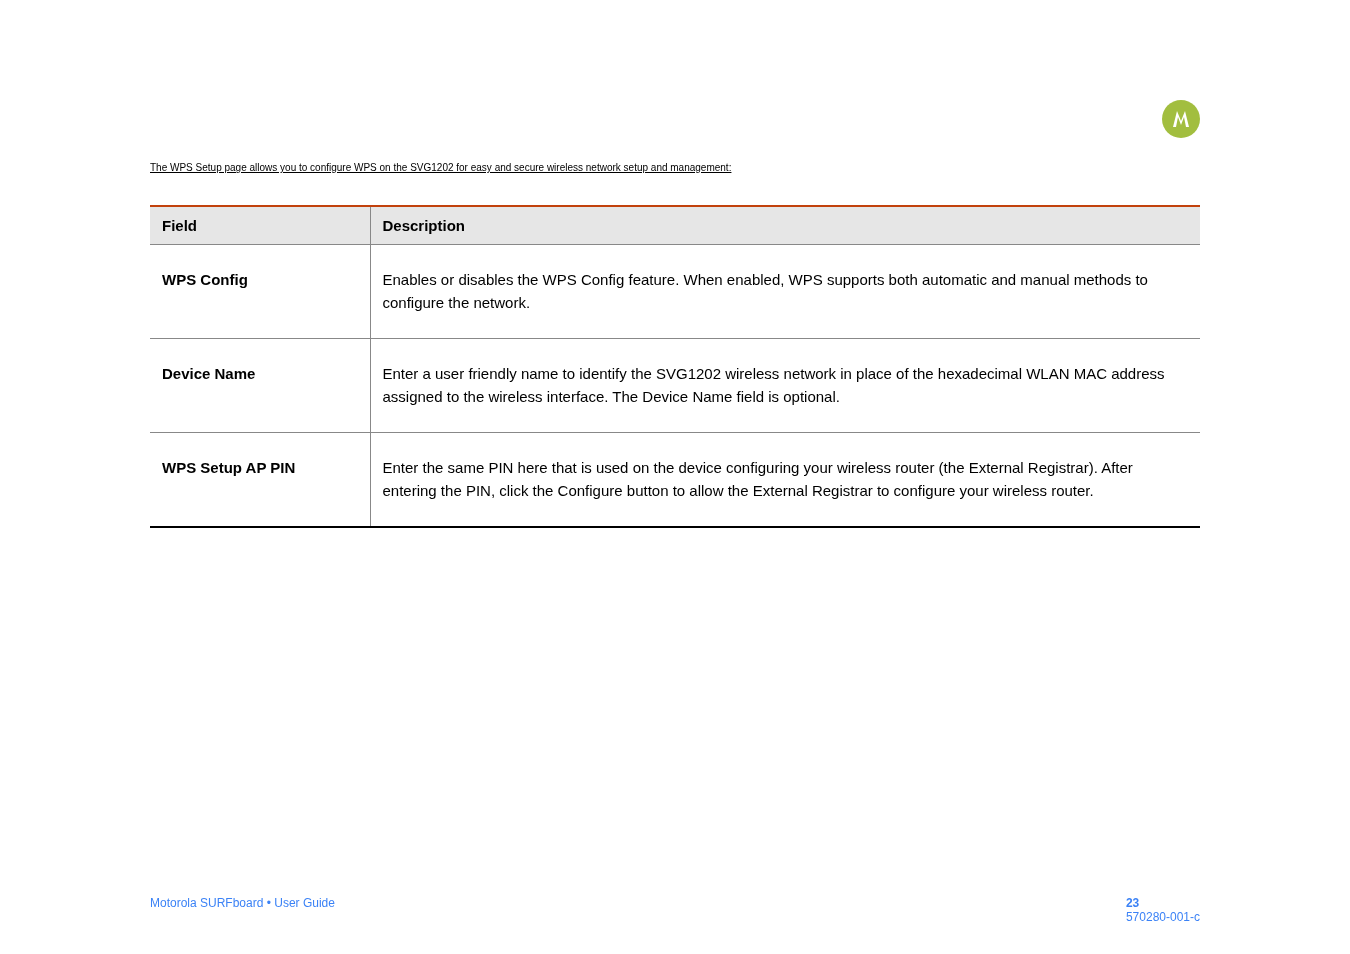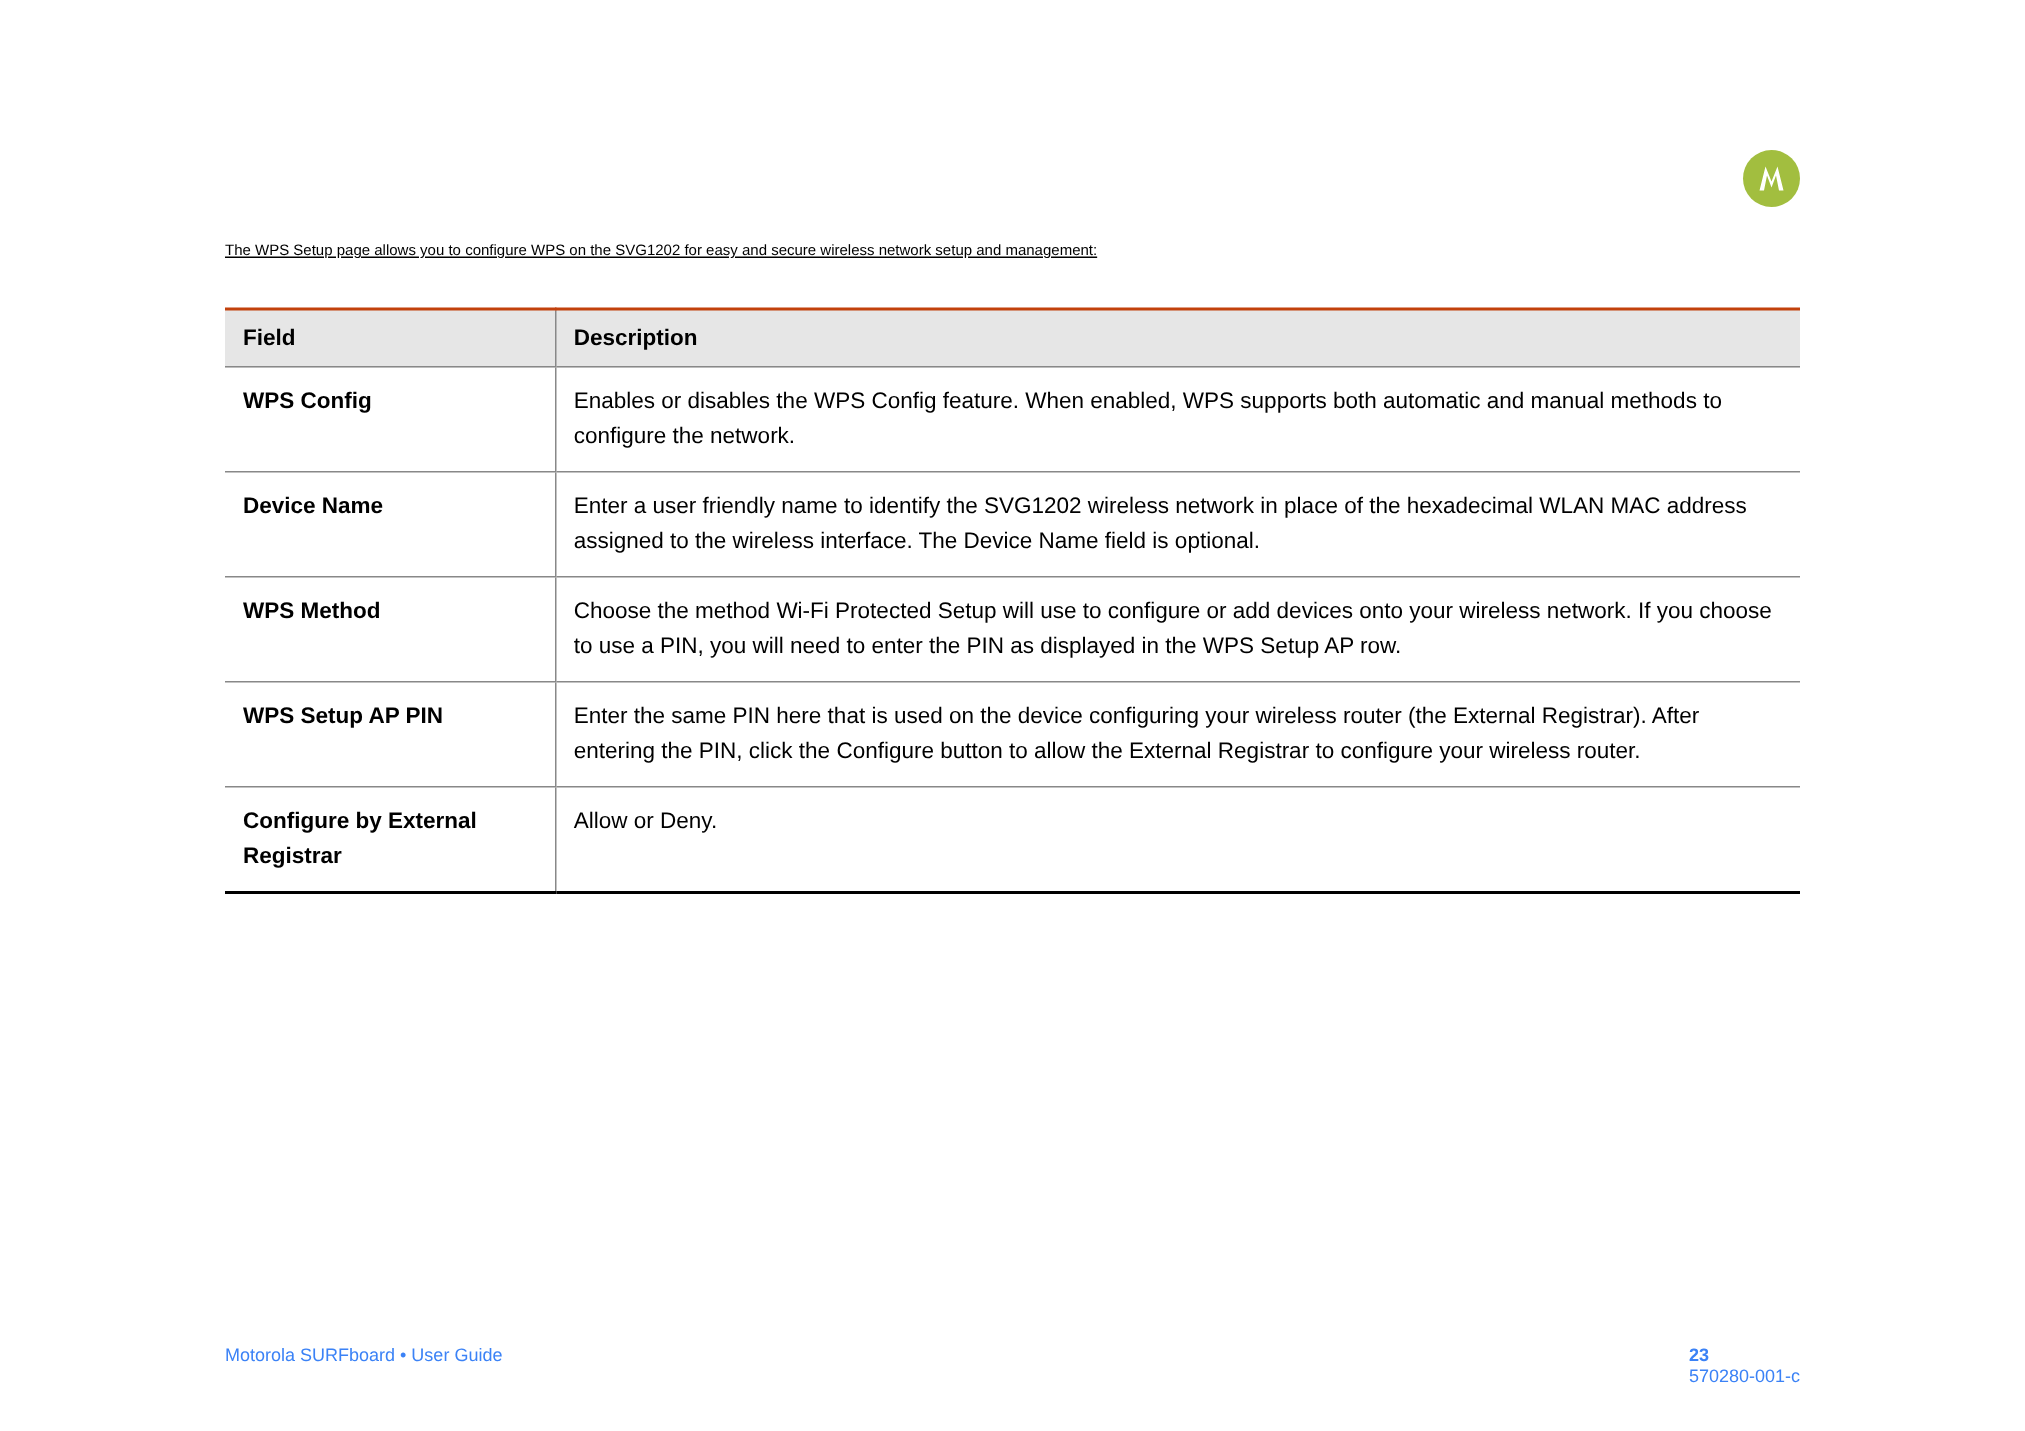--- a/index.html
+++ b/index.html
@@ -55,21 +55,21 @@
     text-align: left;
     font-weight: bold;
     padding: 10px 12px;
     border-bottom: 1px solid #888;
     border-left: 1px solid #888;
   }
   th:first-child {
     border-left: none;
   }
   tbody td {
-    padding: 12px 12px;
+    padding: 24px 12px;
     vertical-align: top;
     border-bottom: 1px solid #888;
     border-left: 1px solid #888;
     line-height: 1.5;
   }
   tbody td:first-child {
     border-left: none;
     font-weight: bold;
     width: 220px;
   }
@@ -109,30 +109,22 @@
     <tbody>
       <tr>
         <td>WPS Config</td>
         <td>Enables or disables the WPS Config feature. When enabled, WPS supports both automatic and manual methods to configure the network.</td>
       </tr>
       <tr>
         <td>Device Name</td>
         <td>Enter a user friendly name to identify the SVG1202 wireless network in place of the hexadecimal WLAN MAC address assigned to the wireless interface. The Device Name field is optional.</td>
       </tr>
       <tr>
-        <td>WPS Method</td>
-        <td>Choose the method Wi-Fi Protected Setup will use to configure or add devices onto your wireless network. If you choose to use a PIN, you will need to enter the PIN as displayed in the WPS Setup AP row.</td>
-      </tr>
-      <tr>
         <td>WPS Setup AP PIN</td>
         <td>Enter the same PIN here that is used on the device configuring your wireless router (the External Registrar). After entering the PIN, click the Configure button to allow the External Registrar to configure your wireless router.</td>
-      </tr>
-      <tr>
-        <td>Configure by External Registrar</td>
-        <td>Allow or Deny.</td>
       </tr>
     </tbody>
   </table>
 </div>
 
 <div class="footer">
   <span>Motorola SURFboard • User Guide</span>
   <span>
     <strong>23</strong>
     <br>

